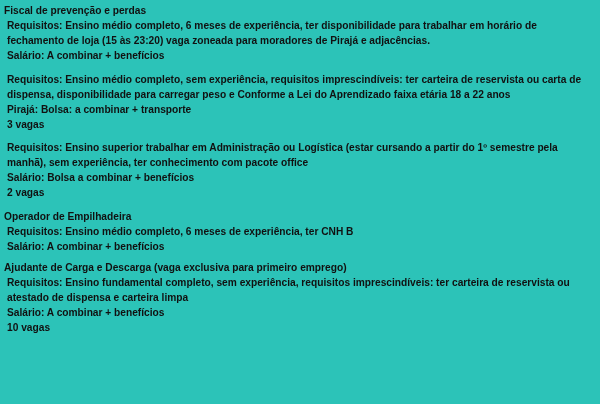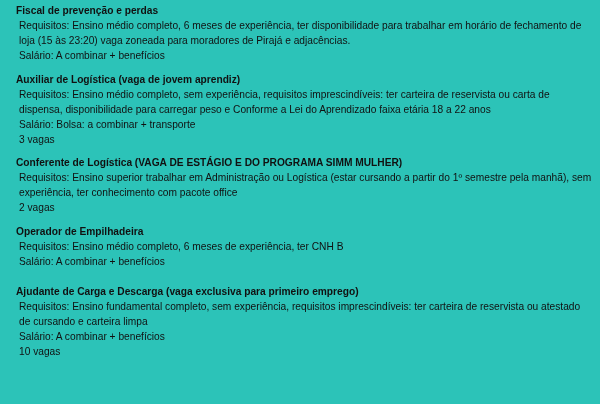--- a/index.html
+++ b/index.html
@@ -9,70 +9,70 @@
     body {
       width: 600px;
       height: 404px;
       background: #2cc3b8;
       overflow: hidden;
       font-family: "Liberation Sans", sans-serif;
       font-size: 10.2px;
       color: #111;
     }
     .page {
-      padding: 3px 8px 0 16px;
+      padding: 3px 8px 0 4px;
     }
     .job {
-      margin-bottom: 15px;
+      margin-bottom: 6px;
     }
     .job:nth-child(1) { margin-bottom: 9px; }
     .job:nth-child(2) { margin-bottom: 8px; }
     .job:nth-child(3) { margin-bottom: 9px; }
     .job:nth-child(4) { }
     .line {
       line-height: 15px;
       white-space: normal;
+      font-weight: bold;
     }
     .title {
       font-weight: bold;
     }
     .indent {
       padding-left: 3px;
     }
   </style>
 </head>
 <body>
 
 <div class="page">
 
   <div class="job">
     <div class="line title">Fiscal de prevenção e perdas</div>
     <div class="line indent">Requisitos: Ensino médio completo, 6 meses de experiência, ter disponibilidade para trabalhar em horário de fechamento de loja (15 às 23:20) vaga zoneada para moradores de Pirajá e adjacências.</div>
     <div class="line indent">Salário: A combinar + benefícios</div>
   </div>
 
   <div class="job">
-    <div class="line title">Auxiliar de Logística (vaga de jovem aprendiz)</div>
     <div class="line indent">Requisitos: Ensino médio completo, sem experiência, requisitos imprescindíveis: ter carteira de reservista ou carta de dispensa, disponibilidade para carregar peso e Conforme a Lei do Aprendizado faixa etária 18 a 22 anos</div>
-    <div class="line indent">Salário: Bolsa: a combinar + transporte</div>
+    <div class="line indent">Pirajá: Bolsa: a combinar + transporte</div>
     <div class="line indent">3 vagas</div>
   </div>
 
   <div class="job">
-    <div class="line title">Conferente de Logística (VAGA DE ESTÁGIO E DO PROGRAMA SIMM MULHER)</div>
     <div class="line indent">Requisitos: Ensino superior trabalhar em Administração ou Logística (estar cursando a partir do 1º semestre pela manhã), sem experiência, ter conhecimento com pacote office</div>
+    <div class="line indent">Salário: Bolsa a combinar + benefícios</div>
     <div class="line indent">2 vagas</div>
   </div>
 
   <div class="job">
     <div class="line title">Operador de Empilhadeira</div>
     <div class="line indent">Requisitos: Ensino médio completo, 6 meses de experiência, ter CNH B</div>
     <div class="line indent">Salário: A combinar + benefícios</div>
   </div>
 
   <div class="job">
     <div class="line title">Ajudante de Carga e Descarga (vaga exclusiva para primeiro emprego)</div>
-    <div class="line indent">Requisitos: Ensino fundamental completo, sem experiência, requisitos imprescindíveis: ter carteira de reservista ou atestado de cursando e carteira limpa</div>
+    <div class="line indent">Requisitos: Ensino fundamental completo, sem experiência, requisitos imprescindíveis: ter carteira de reservista ou atestado de dispensa e carteira limpa</div>
     <div class="line indent">Salário: A combinar + benefícios</div>
     <div class="line indent">10 vagas</div>
   </div>
 
 </div>
 
 </body></html>

